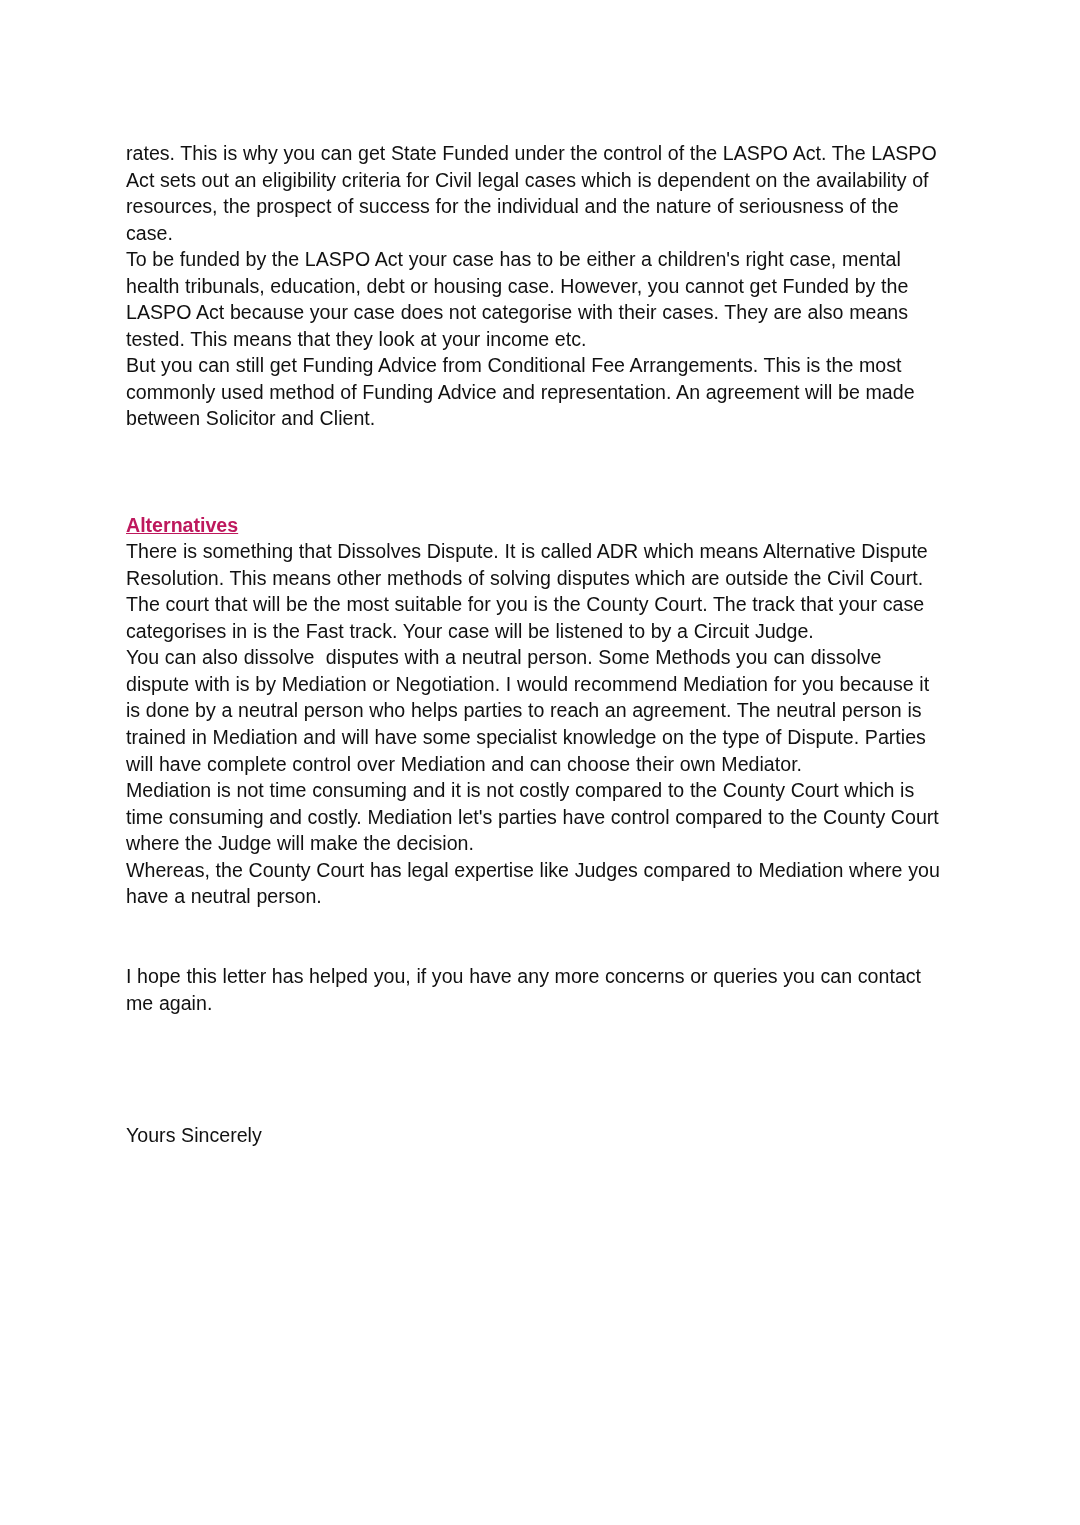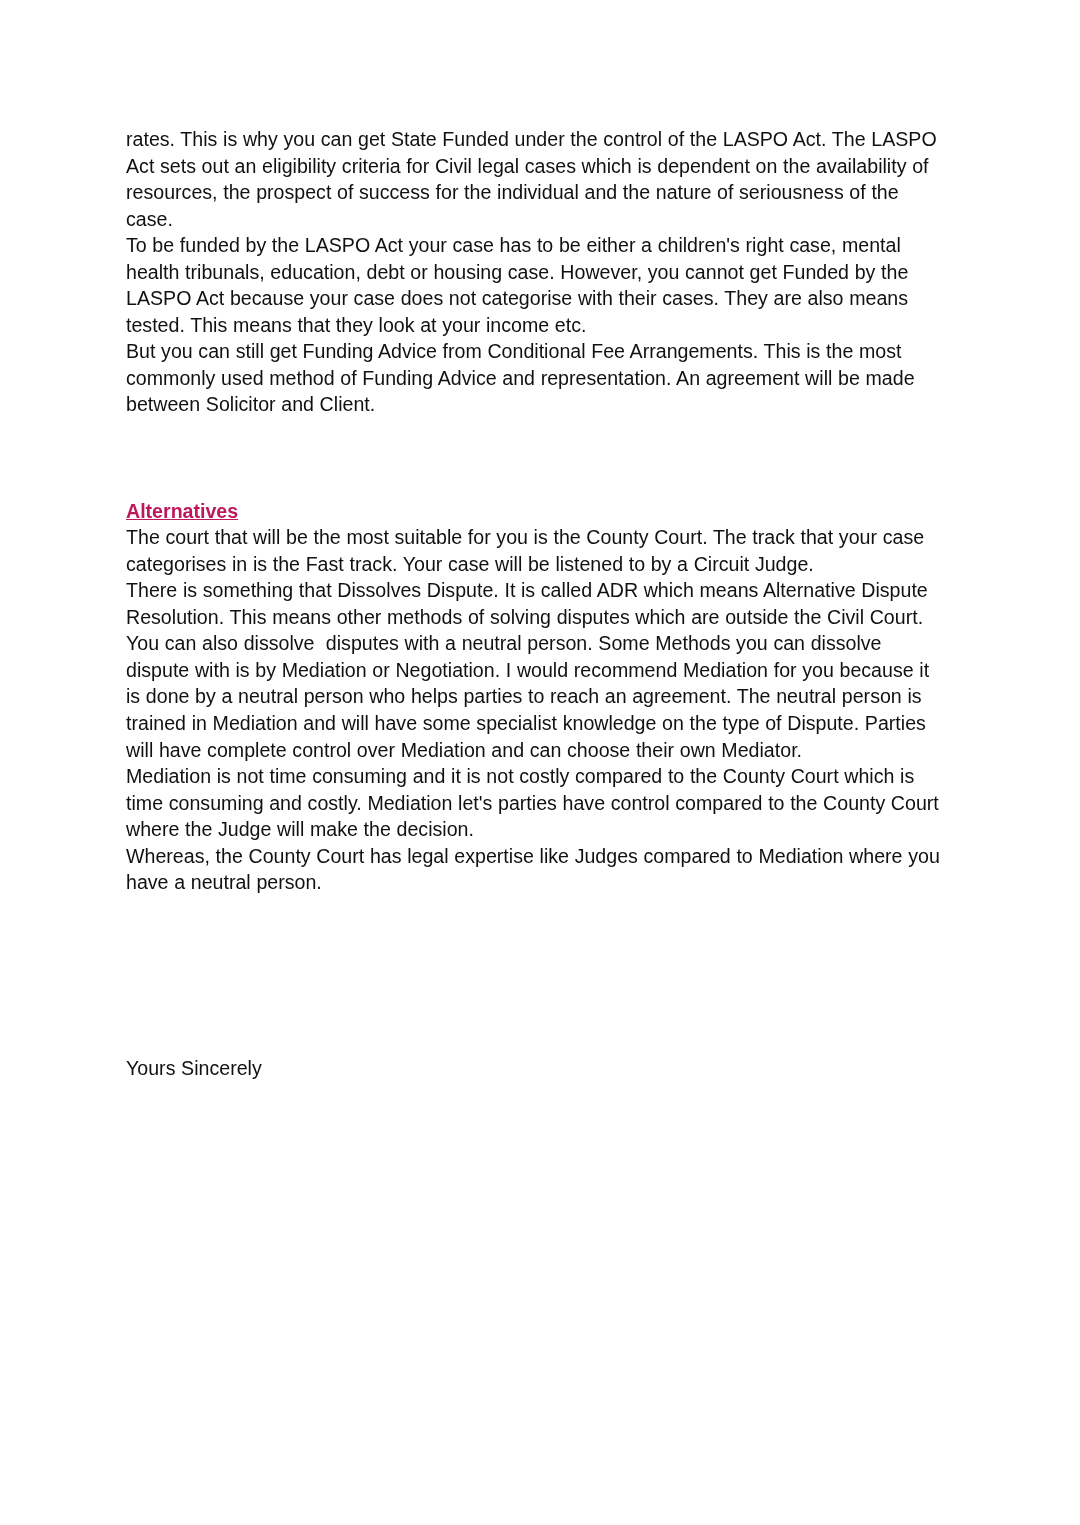--- a/index.html
+++ b/index.html
@@ -15,21 +15,21 @@
     position: relative;
     width: 1080px;
     height: 1525px;
     background: #ffffff;
     overflow: hidden;
     box-sizing: border-box;
   }
   .doc-body {
     position: absolute;
     left: 126px;
-    top: 126px;
+    top: 140px;
     width: 822px;
   }
   .para {
     font-size: 19.6px;
     line-height: 26.55px;
     letter-spacing: 0.01px;
     color: #111111;
     margin: 0;
     text-align: left;
     white-space: pre-wrap;
@@ -62,33 +62,34 @@
     <p class="para block">To be funded by the LASPO Act your case has to be either a children's right case, mental health tribunals, education, debt or housing case. However, you cannot get Funded by the LASPO Act because your case does not categorise with their cases. They are also means tested. This means that they look at your income etc.</p>
 
     <p class="para block">But you can still get Funding Advice from Conditional Fee Arrangements. This is the most commonly used method of Funding Advice and representation. An agreement will be made between Solicitor and Client.</p>
 
     <div class="spacer-3"></div>
 
     <p class="block">
         <span class="heading">Alternatives</span>
       </p>
 
+    <p class="para block">There is something that Dissolves Dispute. It is called ADR which means Alternative Dispute Resolution. This means other methods of solving disputes which are outside the Civil Court.</p>
+
     <p class="para block">The court that will be the most suitable for you is the County Court. The track that your case categorises in is the Fast track. Your case will be listened to by a Circuit Judge.</p>
-
-    <p class="para block">There is something that Dissolves Dispute. It is called ADR which means Alternative Dispute Resolution. This means other methods of solving disputes which are outside the Civil Court.</p>
 
     <p class="para block">You can also dissolve  disputes with a neutral person. Some Methods you can dissolve dispute with is by Mediation or Negotiation. I would recommend Mediation for you because it is done by a neutral person who helps parties to reach an agreement. The neutral person is trained in Mediation and will have some specialist knowledge on the type of Dispute. Parties will have complete control over Mediation and can choose their own Mediator.</p>
 
     <p class="para block">Mediation is not time consuming and it is not costly compared to the County Court which is time consuming and costly. Mediation let's parties have control compared to the County Court where the Judge will make the decision.</p>
 
     <p class="para block">Whereas, the County Court has legal expertise like Judges compared to Mediation where you have a neutral person.</p>
 
 
     <div class="spacer-2"></div>
 
+    <p class="para block">I hope this letter has helped you, if you have any more concerns or queries you can contact me again.</p>
 
     <div class="spacer-4"></div>
 
     <p class="para block">Yours Sincerely</p>
 
   </div>
 
 </div>
 
 </body></html>

